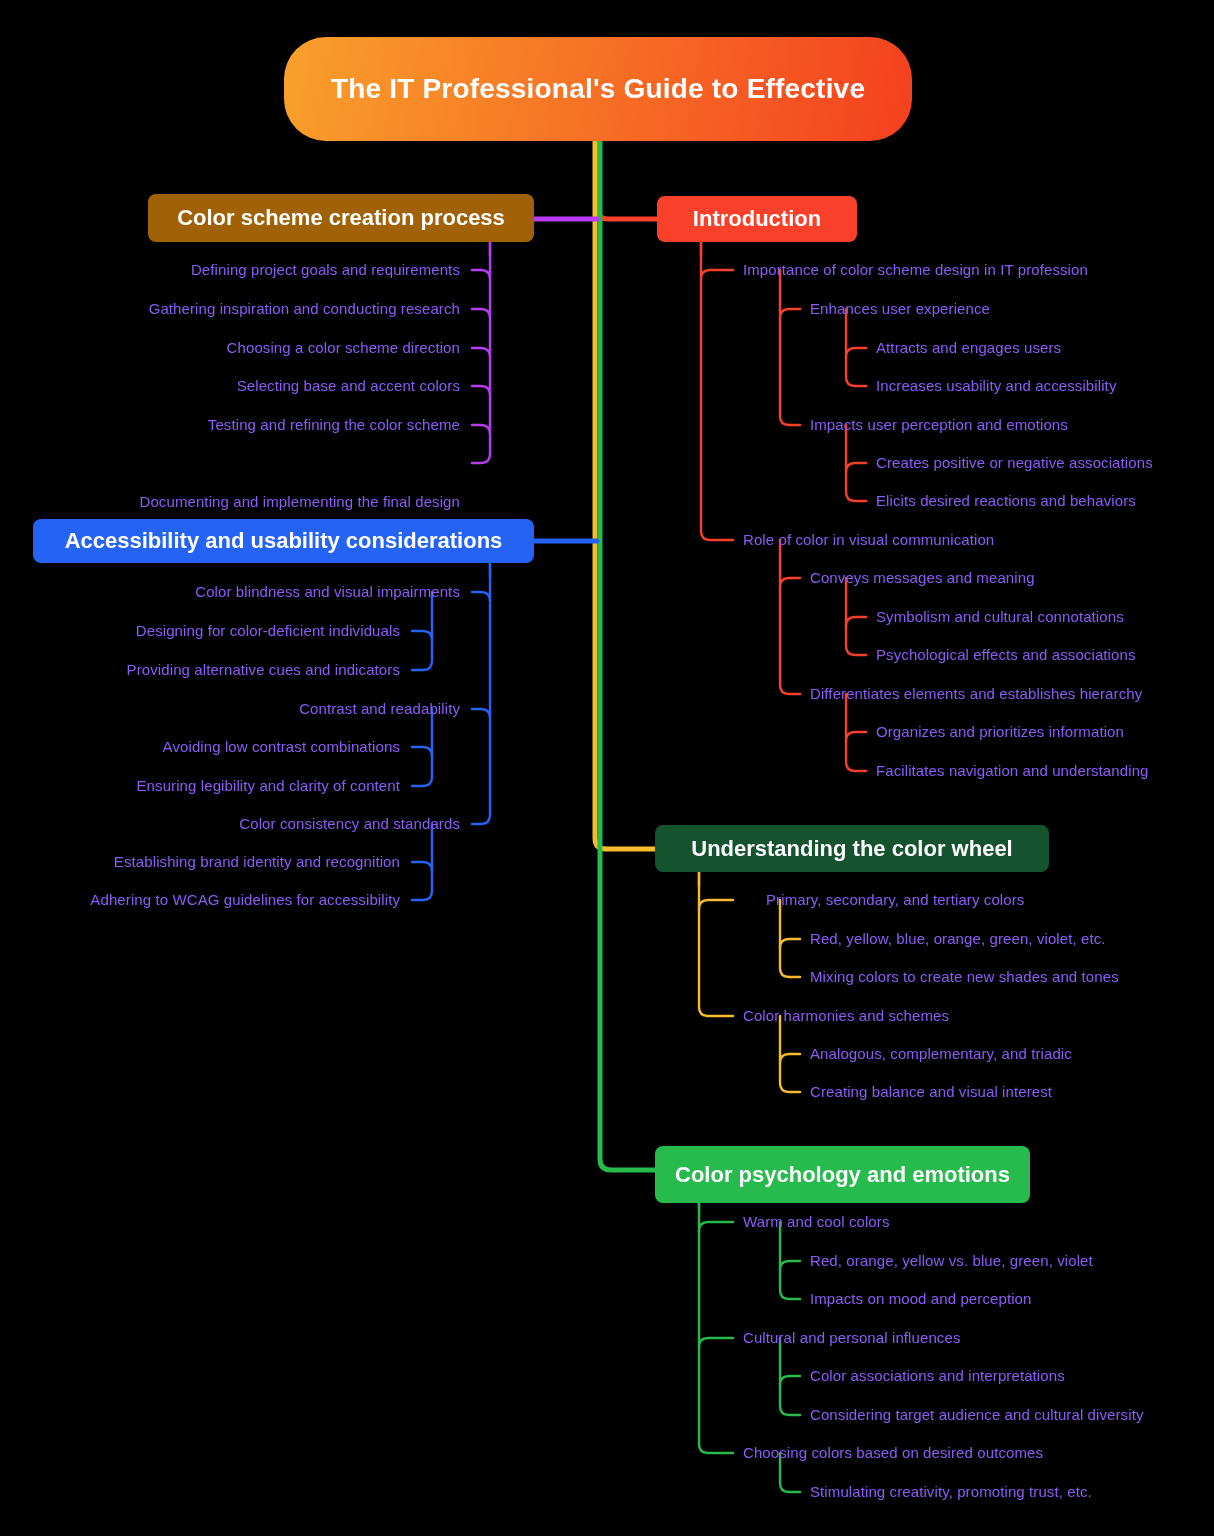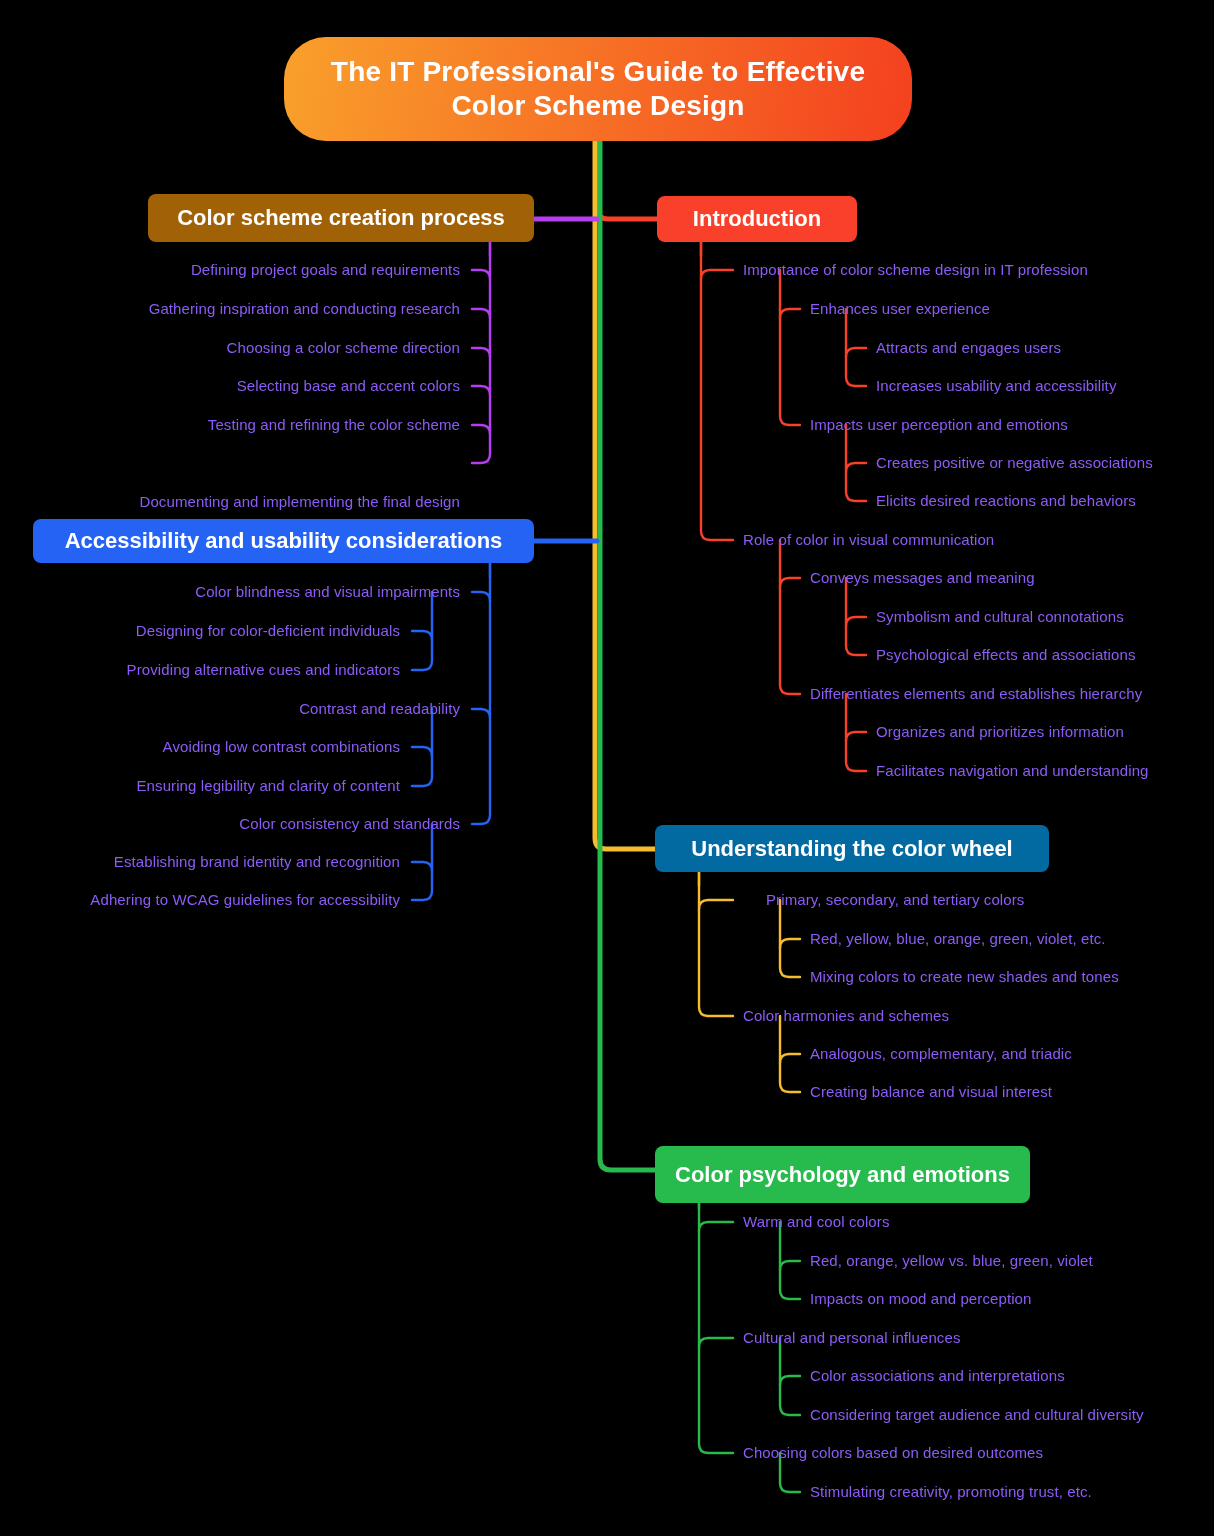--- a/index.html
+++ b/index.html
@@ -75,21 +75,20 @@
       <path d="M 780 1222 L 780 1290 Q 780 1299 789 1299 L 800 1299" stroke="#27ba4d" stroke-width="2.4" fill="none" stroke-linecap="round" stroke-linejoin="round"></path>
       <path d="M 800 1261 L 789 1261 Q 780 1261 780 1270" stroke="#27ba4d" stroke-width="2.4" fill="none" stroke-linecap="round" stroke-linejoin="round"></path>
       <path d="M 780 1338 L 780 1406 Q 780 1415 789 1415 L 800 1415" stroke="#27ba4d" stroke-width="2.4" fill="none" stroke-linecap="round" stroke-linejoin="round"></path>
       <path d="M 800 1376 L 789 1376 Q 780 1376 780 1385" stroke="#27ba4d" stroke-width="2.4" fill="none" stroke-linecap="round" stroke-linejoin="round"></path>
       <path d="M 780 1453 L 780 1483 Q 780 1492 789 1492 L 800 1492" stroke="#27ba4d" stroke-width="2.4" fill="none" stroke-linecap="round" stroke-linejoin="round"></path>
     </svg>
 
   <div class="node root" id="root-node" style="left: 284px; top: 37px; width: 628px; height: 104px; background: linear-gradient(100deg, rgb(249, 160, 43) 0%, rgb(244, 64, 31) 100%);">
     <div>
       <span>The IT Professional's Guide to Effective</span><br>
-      <span>Color Scheme Design</span>
     </div>
   </div>
 
   <div id="branch-layer">
       <div class="node branch" style="left: 148px; top: 194px; width: 386px; height: 48px; background: #a16207;">
         <span>Color scheme creation process</span>
       </div>
       <div class="leaf r" style="top: 262px; left: 0px; width: 460px;">Defining project goals and requirements</div>
       <div class="leaf r" style="top: 301px; left: 0px; width: 460px;">Gathering inspiration and conducting research</div>
       <div class="leaf r" style="top: 340px; left: 0px; width: 460px;">Choosing a color scheme direction</div>
@@ -118,21 +117,21 @@
       <div class="leaf l" style="top: 417px; left: 810px;">Impacts user perception and emotions</div>
       <div class="leaf l" style="top: 455px; left: 876px;">Creates positive or negative associations</div>
       <div class="leaf l" style="top: 493px; left: 876px;">Elicits desired reactions and behaviors</div>
       <div class="leaf l" style="top: 532px; left: 743px;">Role of color in visual communication</div>
       <div class="leaf l" style="top: 570px; left: 810px;">Conveys messages and meaning</div>
       <div class="leaf l" style="top: 609px; left: 876px;">Symbolism and cultural connotations</div>
       <div class="leaf l" style="top: 647px; left: 876px;">Psychological effects and associations</div>
       <div class="leaf l" style="top: 686px; left: 810px;">Differentiates elements and establishes hierarchy</div>
       <div class="leaf l" style="top: 724px; left: 876px;">Organizes and prioritizes information</div>
       <div class="leaf l" style="top: 763px; left: 876px;">Facilitates navigation and understanding</div>
-      <div class="node branch" style="left: 655px; top: 825px; width: 394px; height: 47px; background: #0369a1;">
+      <div class="node branch" style="left: 655px; top: 825px; width: 394px; height: 47px; background: #14532d;">
         <span>Understanding the color wheel</span>
       </div>
       <div class="leaf l" style="top: 892px; left: 766px;">Primary, secondary, and tertiary colors</div>
       <div class="leaf l" style="top: 931px; left: 810px;">Red, yellow, blue, orange, green, violet, etc.</div>
       <div class="leaf l" style="top: 969px; left: 810px;">Mixing colors to create new shades and tones</div>
       <div class="leaf l" style="top: 1008px; left: 743px;">Color harmonies and schemes</div>
       <div class="leaf l" style="top: 1046px; left: 810px;">Analogous, complementary, and triadic</div>
       <div class="leaf l" style="top: 1084px; left: 810px;">Creating balance and visual interest</div>
       <div class="node branch" style="left: 655px; top: 1146px; width: 375px; height: 57px; background: rgb(39, 186, 77);">
         <span>Color psychology and emotions</span>

